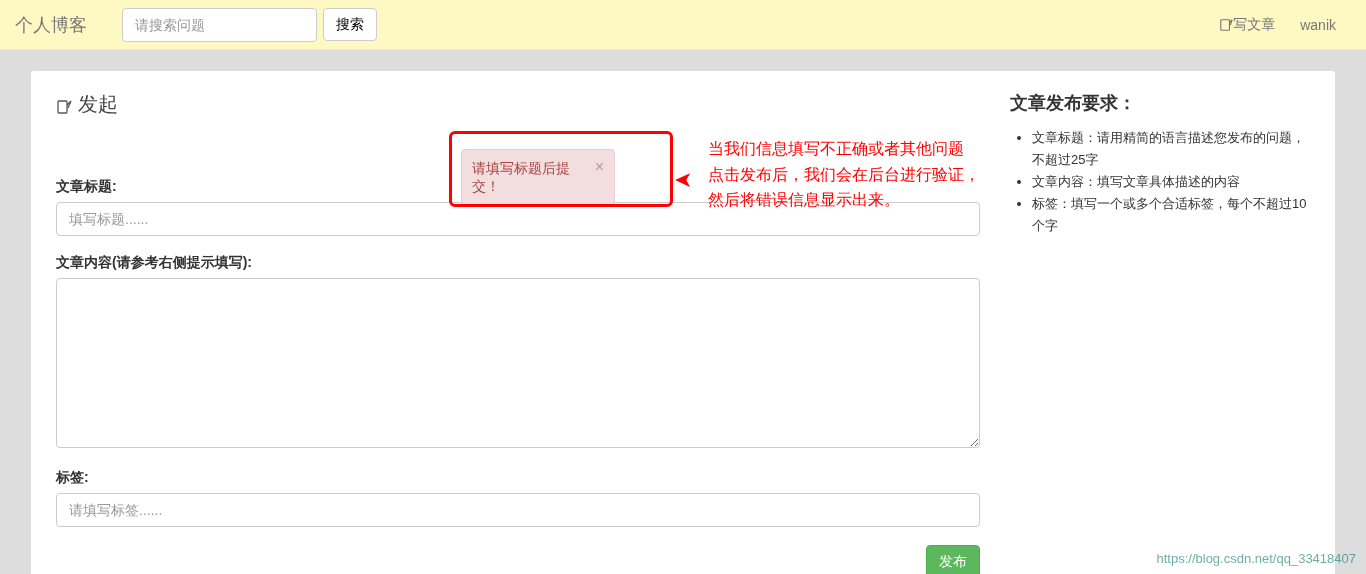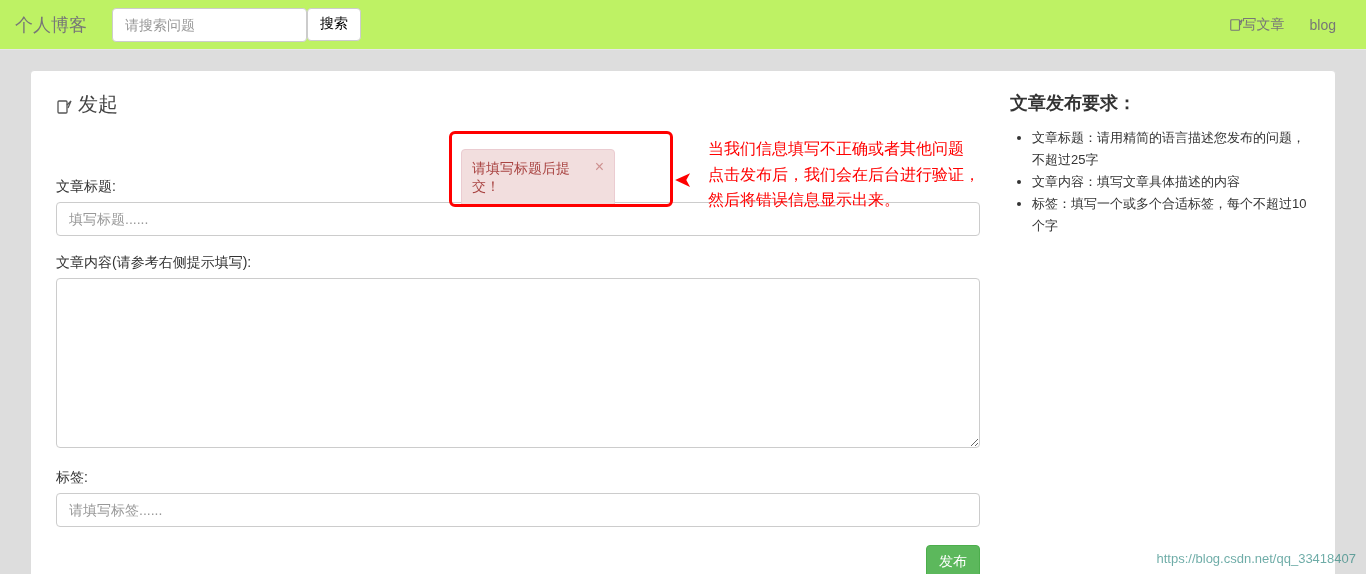--- a/index.html
+++ b/index.html
@@ -7,36 +7,38 @@
       font-family: "Helvetica Neue", Helvetica, Arial, "Microsoft YaHei", sans-serif;
       font-size: 14px;
       color: #333;
       background: #f5f5f5;
       width: 1366px;
       height: 574px;
       position: relative;
       overflow: hidden;
     }
     .navbar {
-      background: #bef264;
+      background: #fef9c3;
       border-bottom: 1px solid #e7e7e7;
       height: 50px;
       display: flex;
       align-items: center;
       padding: 0 15px;
     }
     .brand {
       font-size: 18px;
       color: #777;
       padding: 0 15px 0 0;
       margin-right: 10px;
     }
     .search-form {
       display: flex;
-      align-items: flex-start;
+      align-items: center;
+      gap: 6px;
+      margin-left: 10px;
     }
     .search-input {
       border: 1px solid #ccc;
       border-radius: 4px;
       padding: 6px 12px;
       height: 34px;
       width: 195px;
       font-size: 14px;
       color: #555;
     }
@@ -86,21 +88,21 @@
       color: #444;
       display: flex;
       align-items: center;
       gap: 6px;
       margin-bottom: 60px;
     }
     .heading-icon { width: 16px; height: 16px; }
     .form-group { margin-bottom: 18px; }
     .form-label {
       display: block;
-      font-weight: normal;
+      font-weight: bold;
       margin-bottom: 6px;
     }
     .form-control {
       width: 100%;
       border: 1px solid #ccc;
       border-radius: 4px;
       padding: 12px 12px;
       font-size: 14px;
       color: #555;
     }
@@ -194,21 +196,21 @@
   <div class="nav-right">
     <div class="nav-link">
       <span class="edit-icon">
         <svg viewBox="0 0 16 16" fill="none" stroke="#777" stroke-width="1.3">
             <rect x="2" y="2" width="10" height="12" rx="1"></rect>
             <path d="M12 5 L15 2 L13 8"></path>
           </svg>
       </span>
       <span>写文章</span>
     </div>
-    <div class="nav-link">blog</div>
+    <div class="nav-link">wanik</div>
   </div>
 </div>
 
 <div class="page-bg">
   <div class="panel">
     <div class="main-col">
       <h2 class="page-heading">
         <span class="heading-icon">
           <svg viewBox="0 0 16 16" fill="none" stroke="#555" stroke-width="1.3">
               <rect x="2" y="2" width="9" height="12" rx="1"></rect>

